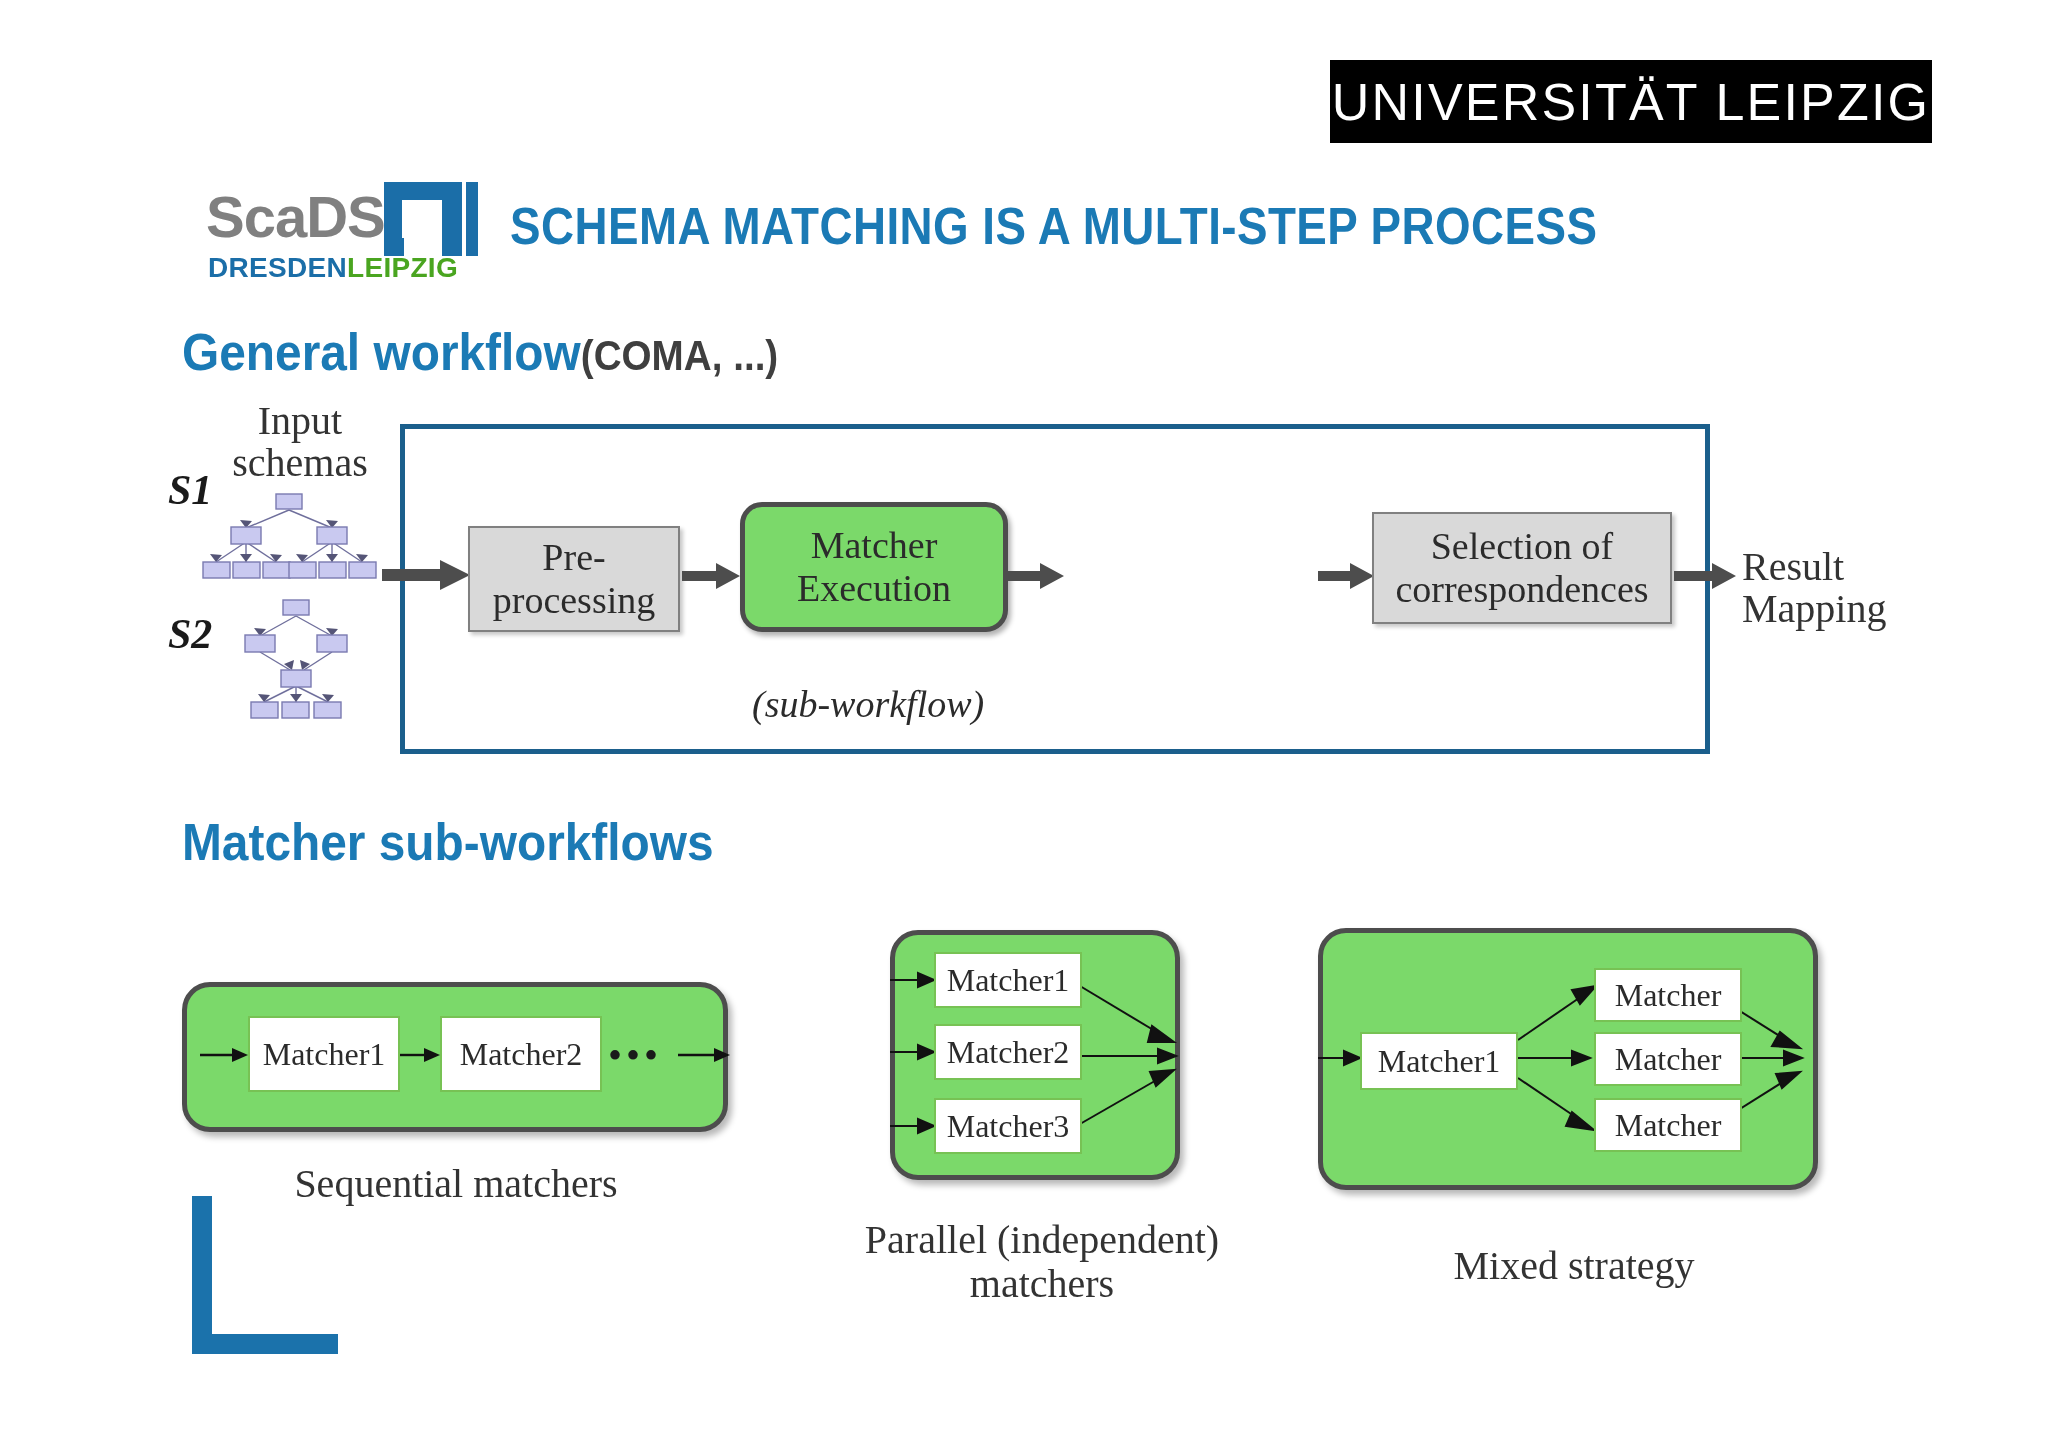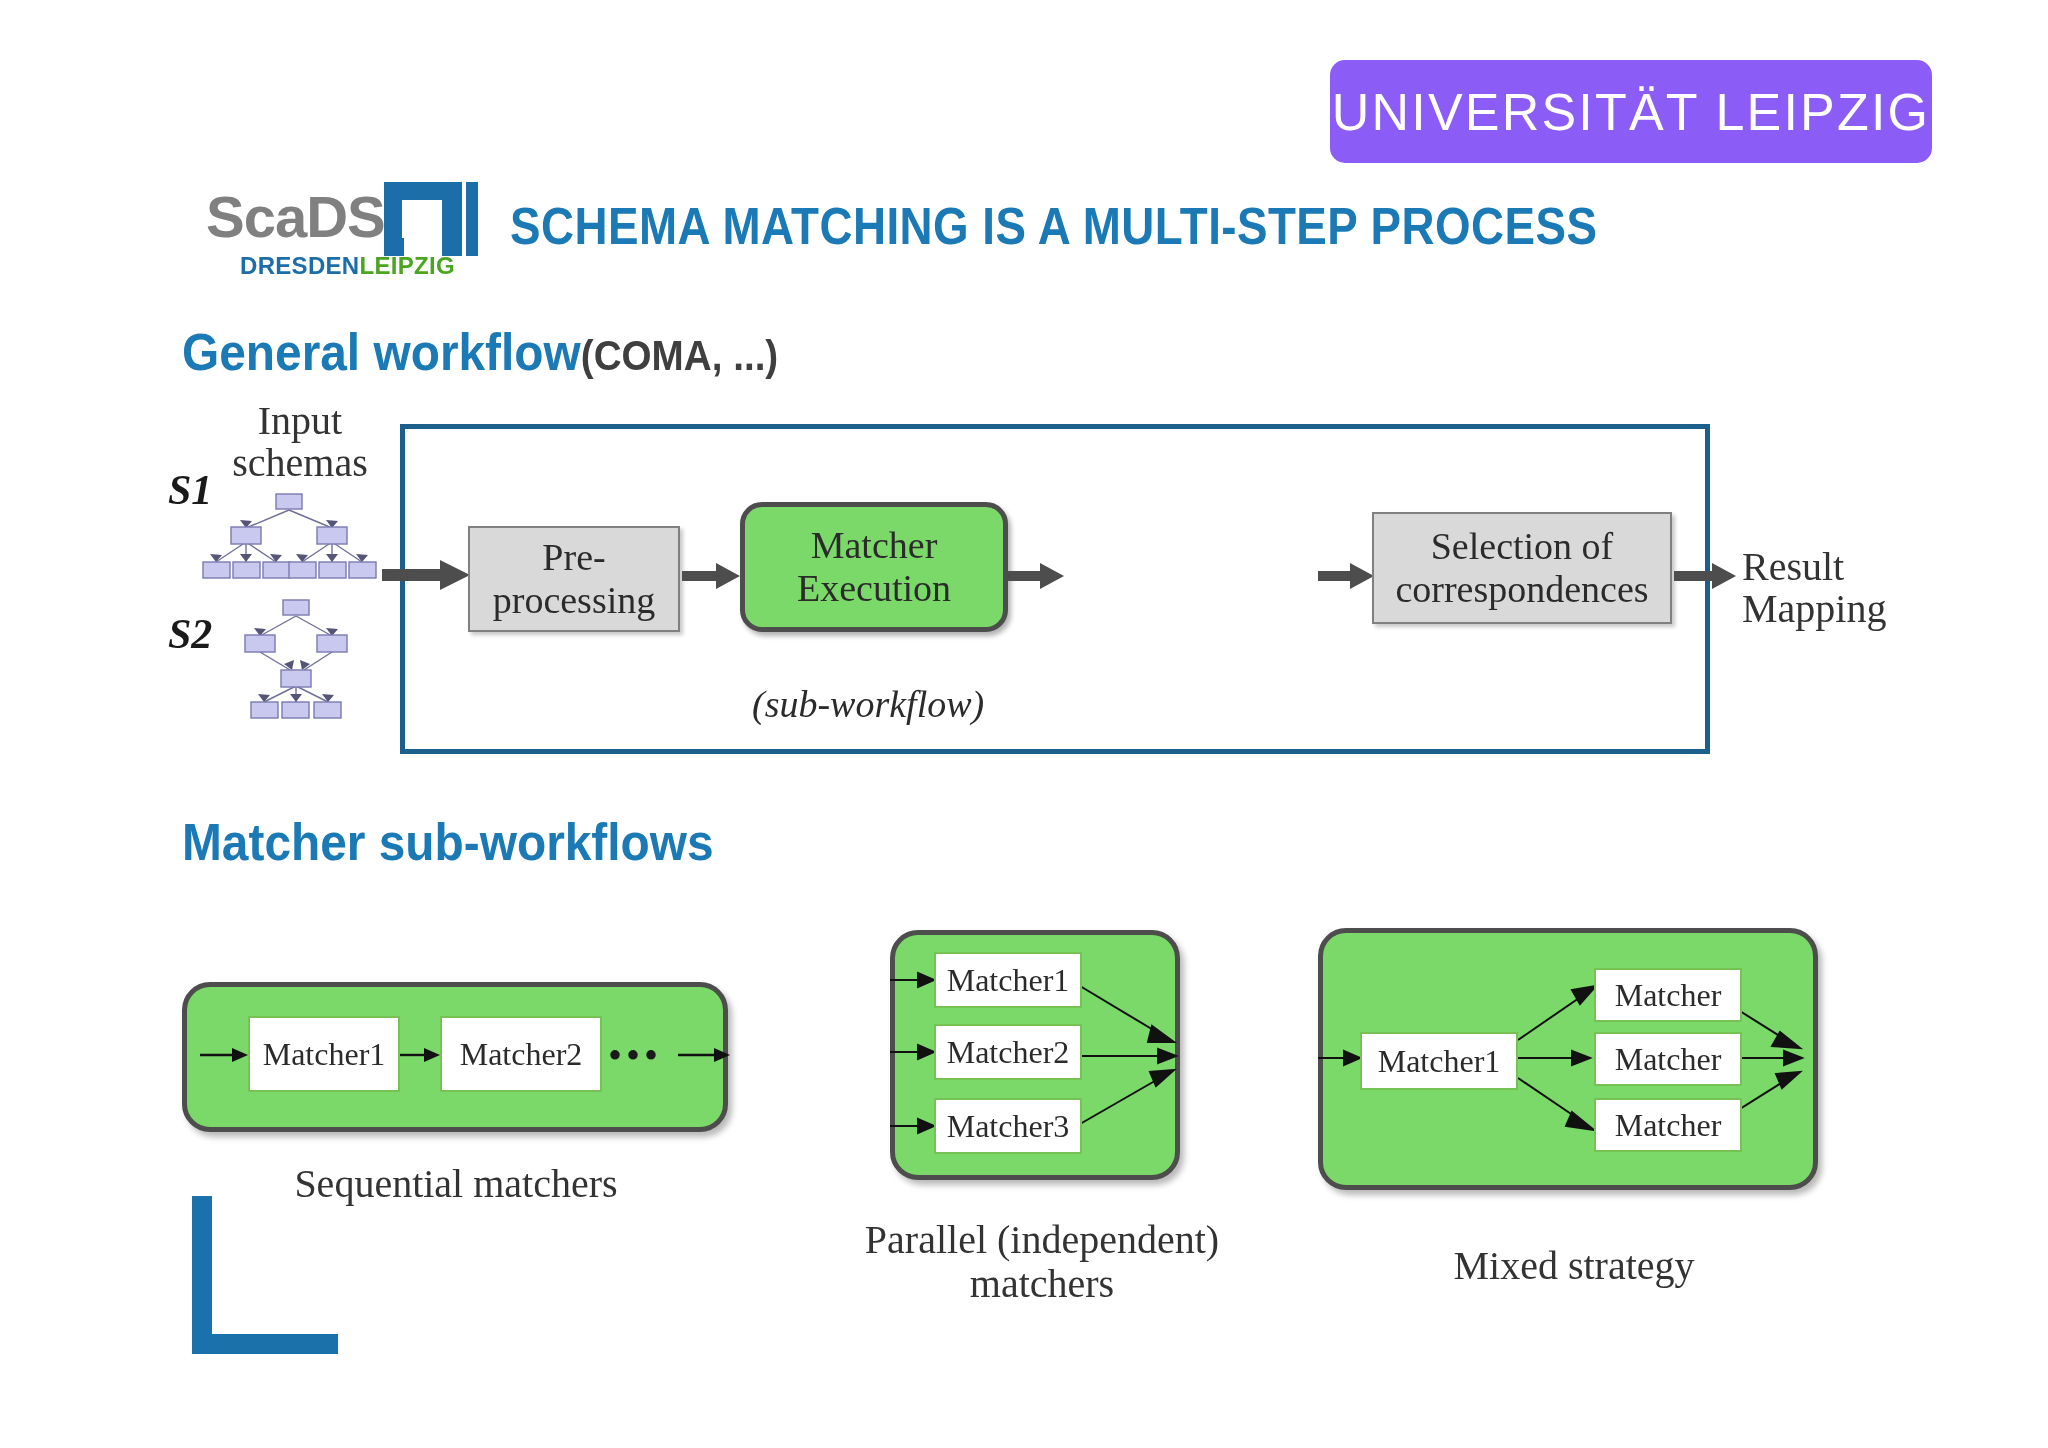--- a/index.html
+++ b/index.html
@@ -17,26 +17,25 @@
     background: #ffffff;
     overflow: hidden;
   }
 
   
   #uni-logo {
     position: absolute;
     left: 1330px;
     top: 60px;
     width: 602px;
-    height: 103px;
-    background: #8b5cf6;
+    height: 83px;
+    background: #000000;
     display: flex;
     align-items: center;
     justify-content: center;
-    border-radius: 15px;
   }
   #uni-logo .txt {
     color: #ffffff;
     font-family: "Liberation Sans", sans-serif;
     font-size: 52px;
     letter-spacing: 2.2px;
     font-weight: 400;
     white-space: nowrap;
   }
 
@@ -58,24 +57,23 @@
     color: #808080;
     letter-spacing: -1px;
     line-height: 1;
   }
   #scads-sub {
     position: absolute;
     left: 2px;
     top: 70px;
     font-family: "Liberation Sans", sans-serif;
     font-weight: bold;
-    font-size: 24px;
+    font-size: 28px;
     letter-spacing: 0.3px;
     white-space: nowrap;
-    margin-left: 32px;
   }
   #scads-sub .dresden { color: #1b6ea8; }
   #scads-sub .leipzig { color: #4aa520; }
   .scads-bars { position: absolute; }
 
   
   #slide-title {
     position: absolute;
     left: 510px;
     top: 196px;

